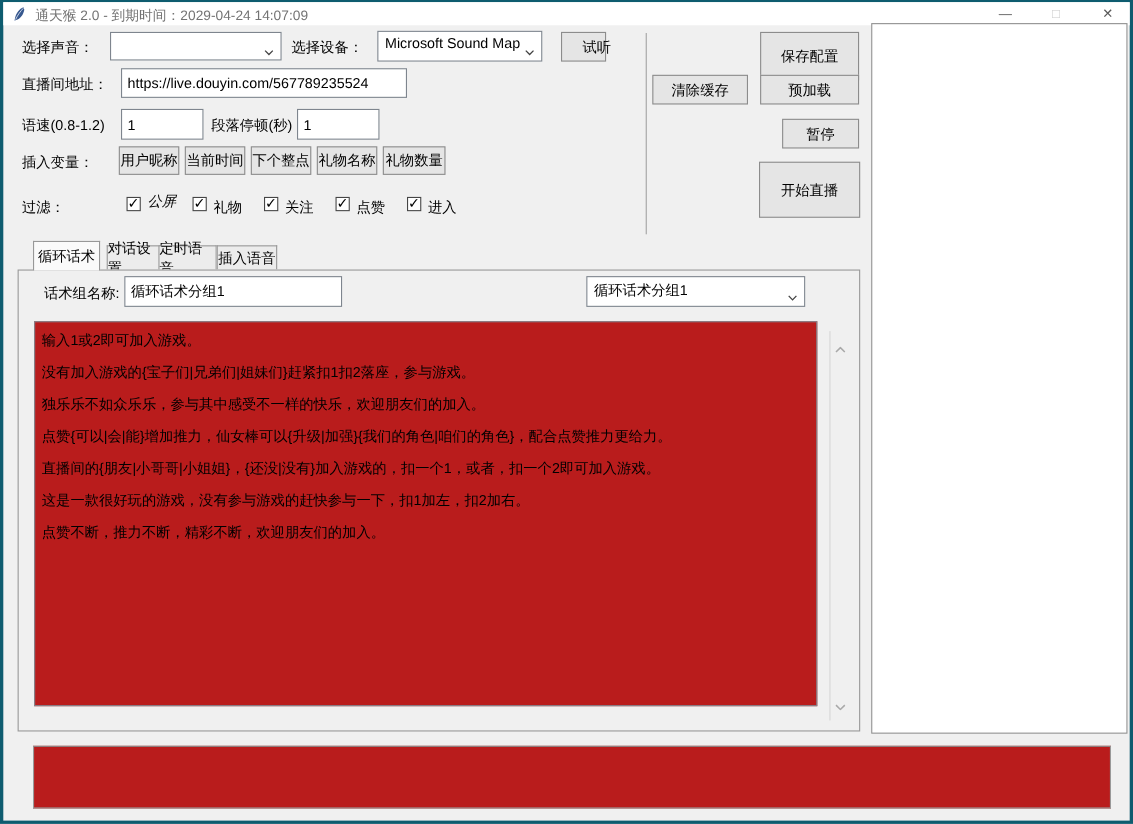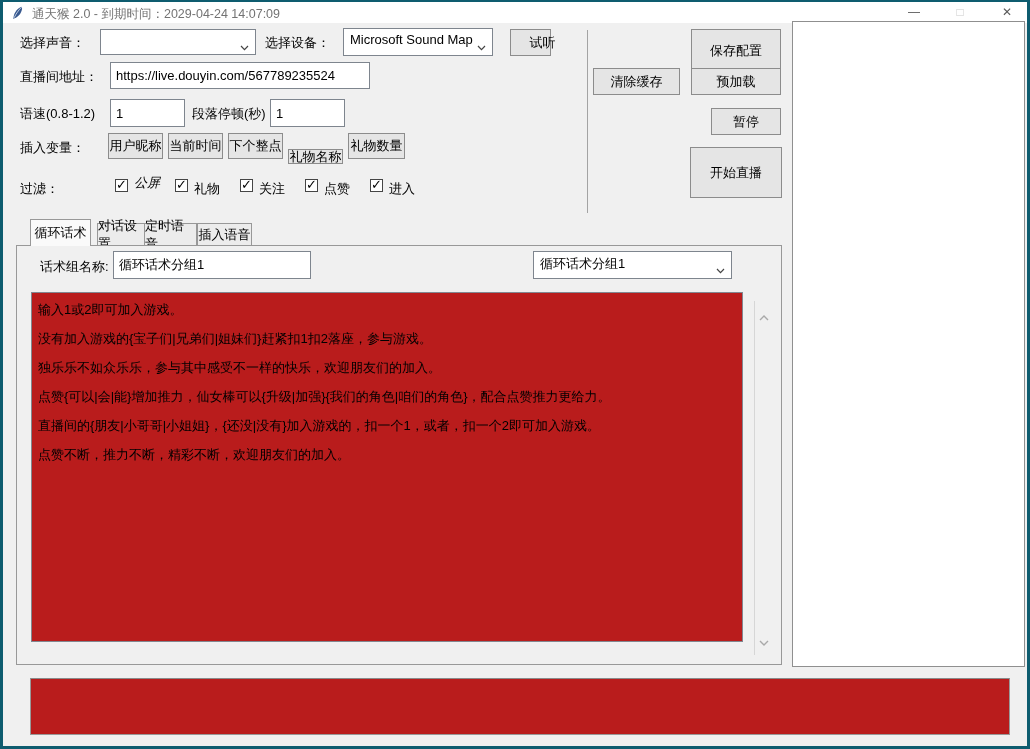--- a/index.html
+++ b/index.html
@@ -101,21 +101,21 @@
 
     <span class="lbl" style="left:17px; top:103px;">语速(0.8-1.2)</span>
     <input class="tinput" style="left: 107px; top: 97px; width: 75px; height: 28px;" value="1">
     <span class="lbl" style="left:189px; top:103px;">段落停顿(秒)</span>
     <input class="tinput" style="left: 267px; top: 97px; width: 75px; height: 28px;" value="1">
 
     <span class="lbl" style="left:17px; top:137px;">插入变量：</span>
     <div class="btn" style="left:105px; top:131px; width:55px; height:26px;">用户昵称</div>
     <div class="btn" style="left:165px; top:131px; width:55px; height:26px;">当前时间</div>
     <div class="btn" style="left:225px; top:131px; width:55px; height:26px;">下个整点</div>
-    <div class="btn" style="left:285px; top:131px; width:55px; height:15px;margin-top:16px;">礼物名称</div>
+    <div class="btn" style="left:285px; top:131px; width:55px; height:26px;">礼物名称</div>
     <div class="btn" style="left:345px; top:131px; width:57px; height:26px;">礼物数量</div>
 
     <span class="lbl" style="left:17px; top:178px;">过滤：</span>
     <span class="checkrow-box checked" style="left:112px; top:177px;"></span>
     <span class="lbl" style="left:131px; top:172px;font-style:italic;">公屏</span>
     <span class="checkrow-box checked" style="left:172px; top:177px;"></span>
     <span class="lbl" style="left:191px; top:178px;">礼物</span>
     <span class="checkrow-box checked" style="left:237px; top:177px;"></span>
     <span class="lbl" style="left:256px; top:178px;">关注</span>
     <span class="checkrow-box checked" style="left:302px; top:177px;"></span>
@@ -148,20 +148,21 @@
           </svg>
       </span>
     </div>
 
     <div class="textarea script-area" style="z-index:2;">
       <div class="line">输入1或2即可加入游戏。</div>
       <div class="line">没有加入游戏的{宝子们|兄弟们|姐妹们}赶紧扣1扣2落座，参与游戏。</div>
       <div class="line">独乐乐不如众乐乐，参与其中感受不一样的快乐，欢迎朋友们的加入。</div>
       <div class="line">点赞{可以|会|能}增加推力，仙女棒可以{升级|加强}{我们的角色|咱们的角色}，配合点赞推力更给力。</div>
       <div class="line">直播间的{朋友|小哥哥|小姐姐}，{还没|没有}加入游戏的，扣一个1，或者，扣一个2即可加入游戏。</div>
+      <div class="line">这是一款很好玩的游戏，没有参与游戏的赶快参与一下，扣1加左，扣2加右。</div>
       <div class="line">点赞不断，推力不断，精彩不断，欢迎朋友们的加入。</div>
     </div>
 
     <div class="vscroll" style="z-index:2;">
       <span class="arr arr-up">
         <svg width="10" height="6" viewBox="0 0 10 6">
             <polyline points="1,5 5,1 9,5" fill="none" stroke="#a9a9a9" stroke-width="1.4"></polyline>
           </svg>
       </span>
       <span class="arr arr-down">

